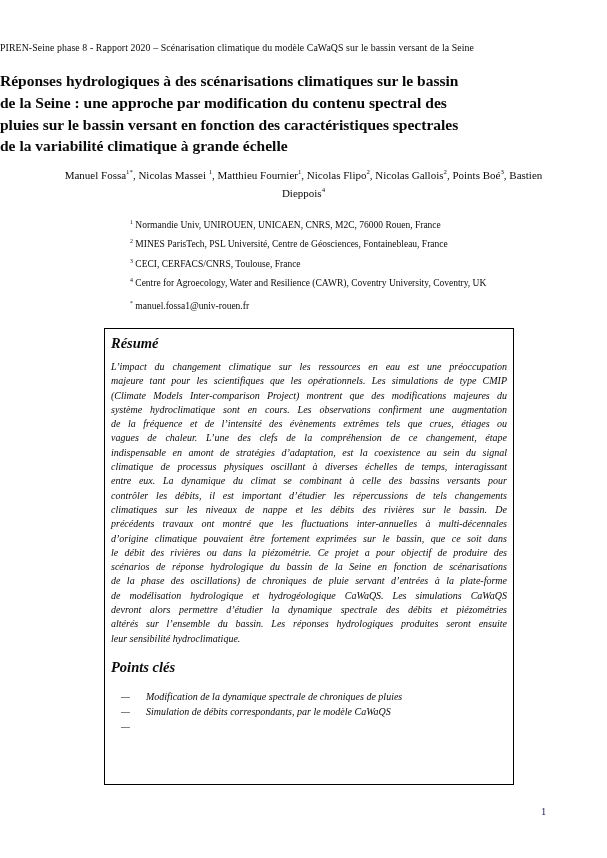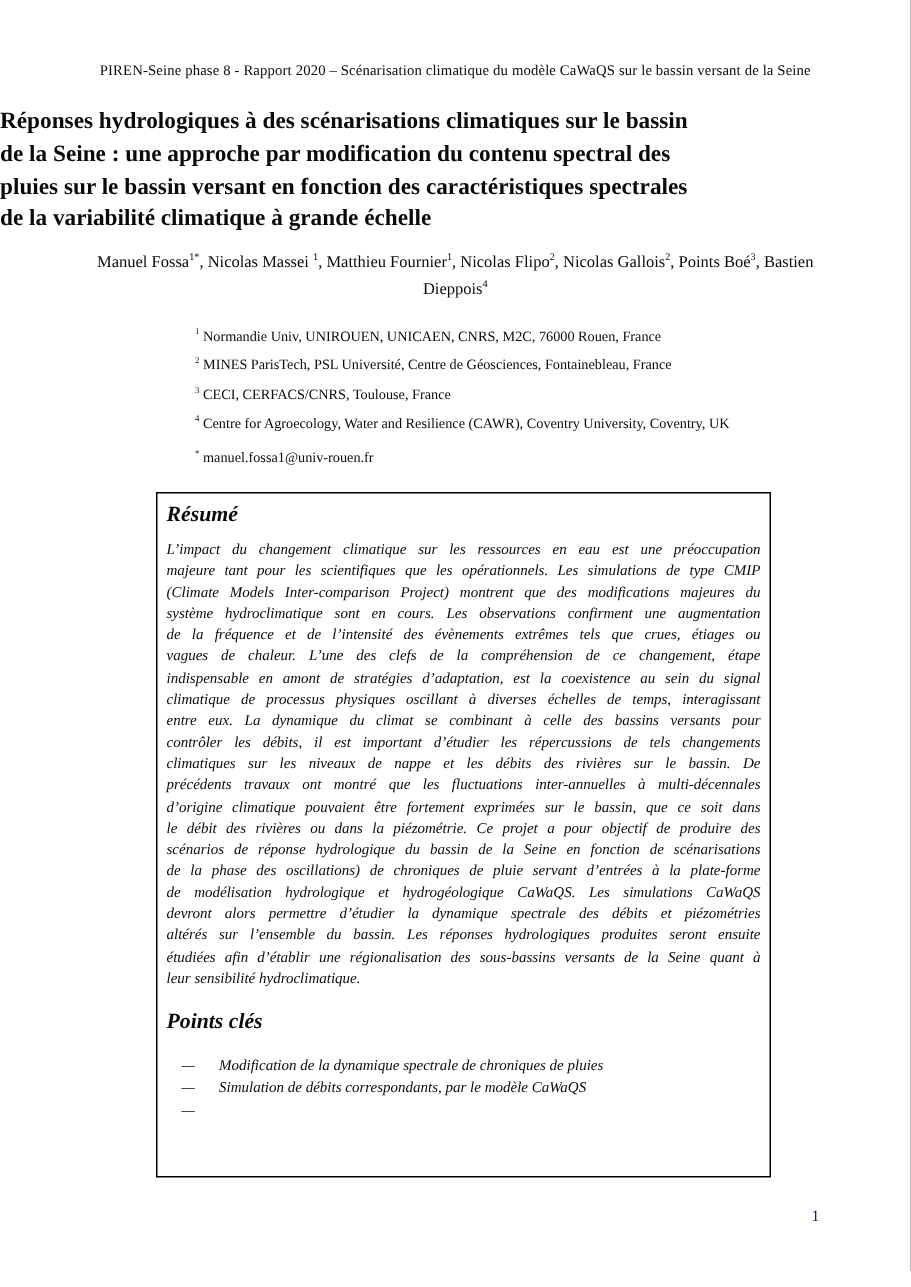--- a/index.html
+++ b/index.html
@@ -12,21 +12,21 @@
     background: #ffffff;
     color: #0a0a0a;
     font-family: "Liberation Serif", "DejaVu Serif", serif;
     overflow: hidden;
   }
   .running-head {
     position: absolute;
     top: 42px;
     left: 0;
     width: 100%;
-    text-align: center;
+    text-align: left;
     font-size: 9.8px;
     white-space: nowrap;
     letter-spacing: 0.1px;
   }
   .title-block {
     position: absolute;
     top: 70px;
     left: 0;
     width: 100%;
     text-align: left;
@@ -188,21 +188,20 @@
 
 
         <div class="abs-line">de la phase des oscillations) de chroniques de pluie servant d’entrées à la plate-forme</div>
 
         <div class="abs-line">de modélisation hydrologique et hydrogéologique CaWaQS. Les simulations CaWaQS</div>
 
         <div class="abs-line">devront alors permettre d’étudier la dynamique spectrale des débits et piézométries</div>
 
         <div class="abs-line">altérés sur l’ensemble du bassin. Les réponses hydrologiques produites seront ensuite</div>
 
-        <div class="abs-line">étudiées afin d’établir une régionalisation des sous-bassins versants de la Seine quant à</div>
 
         <div class="abs-line">leur sensibilité hydroclimatique.</div>
       </div>
 
     <div class="box-heading keypoints-heading">Points clés</div>
 
     <div class="keypoints-list">
 
         <div class="kp-item"><span class="kp-dash">—</span><span>Modification de la dynamique spectrale de chroniques de pluies</span></div>
 

